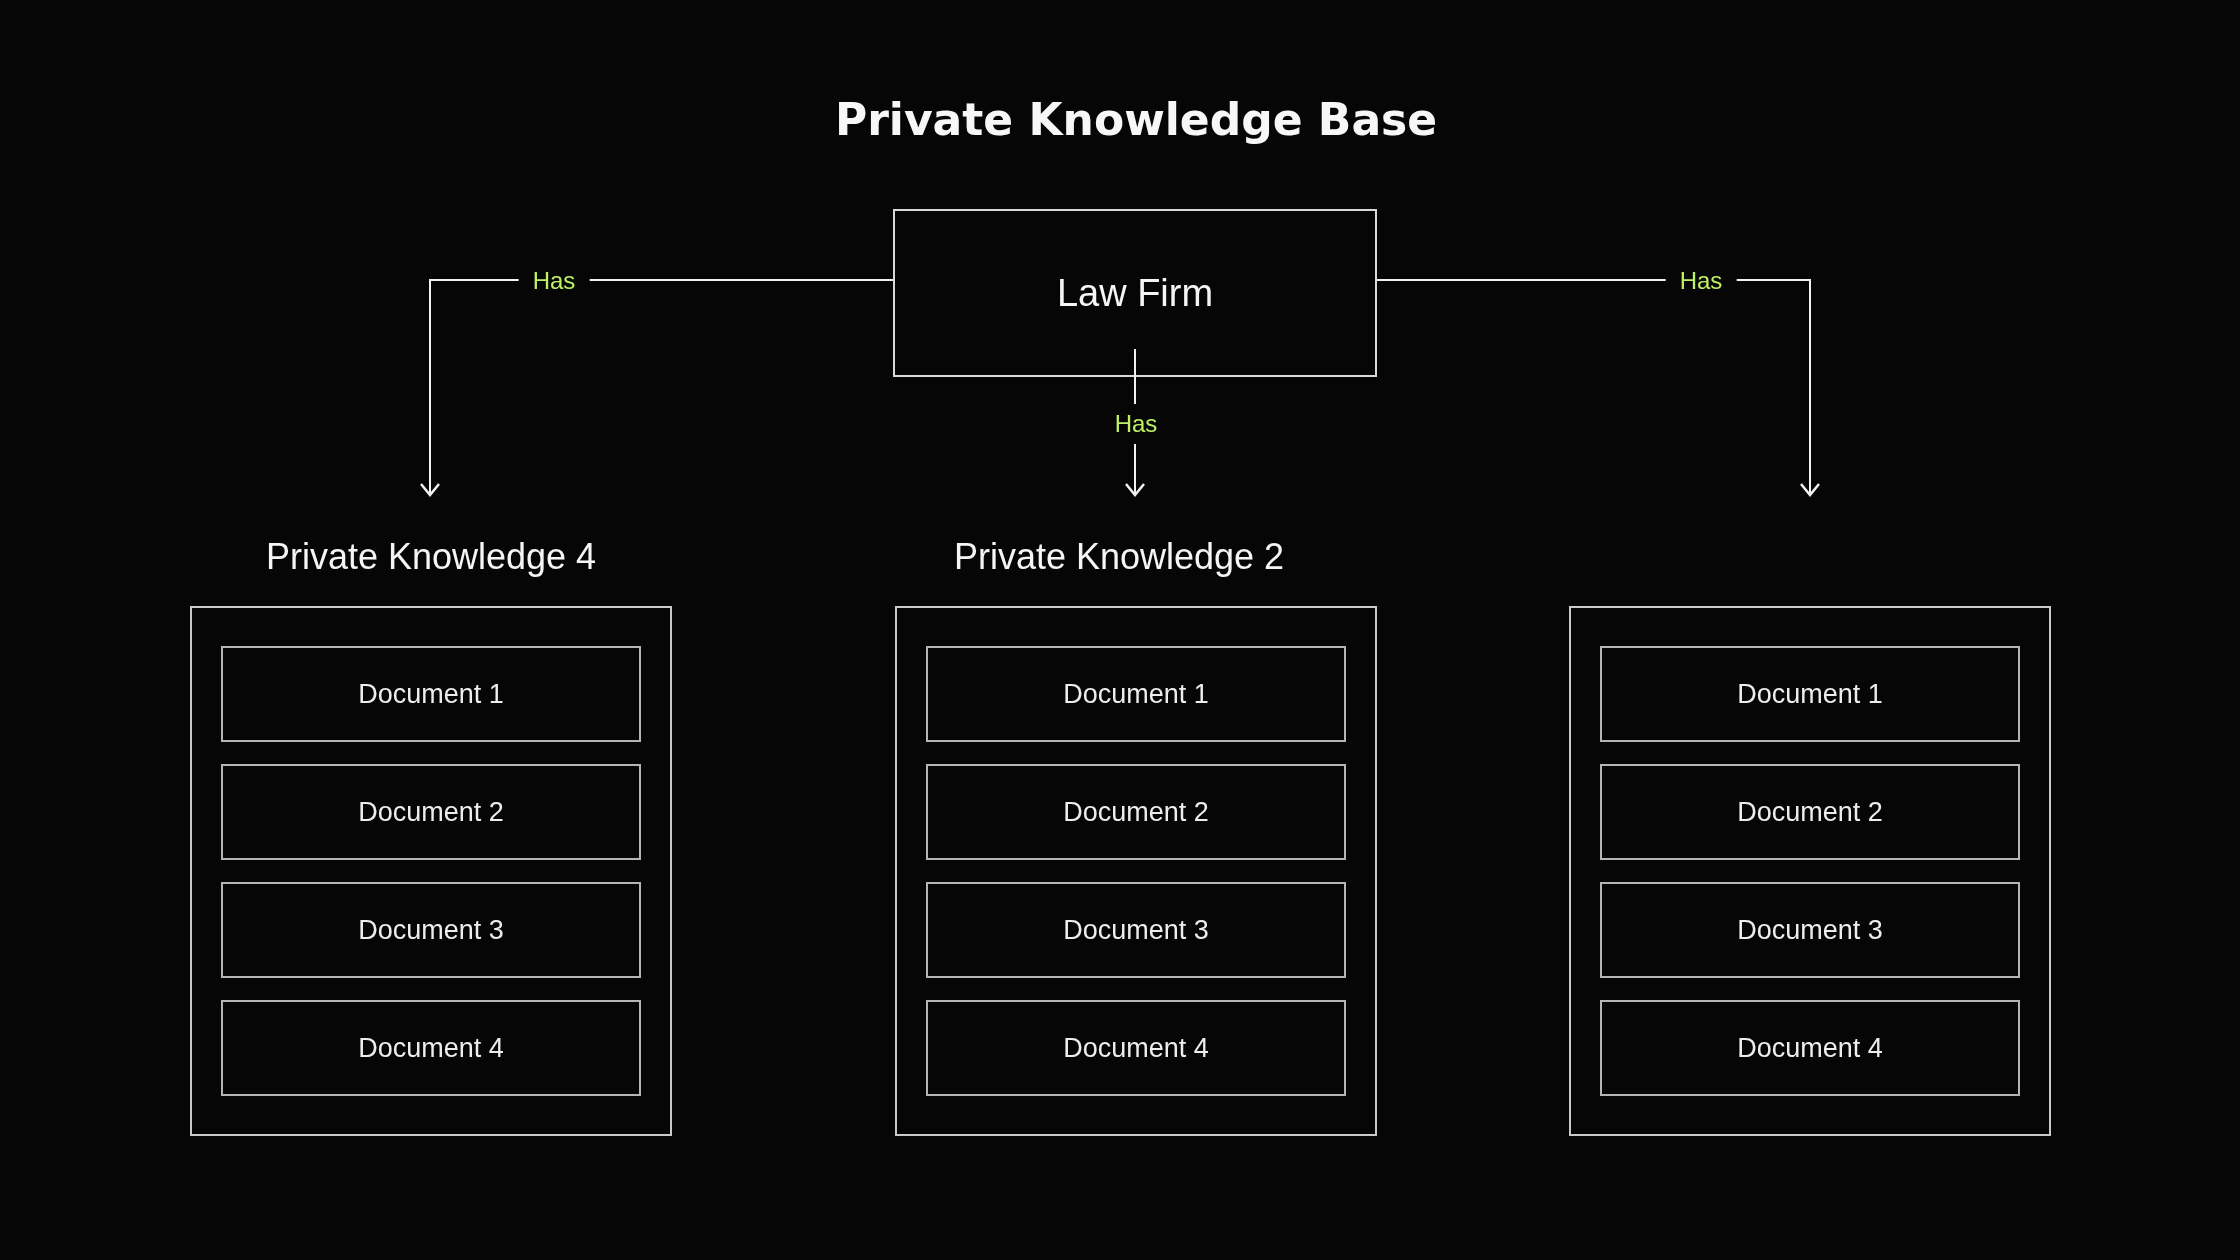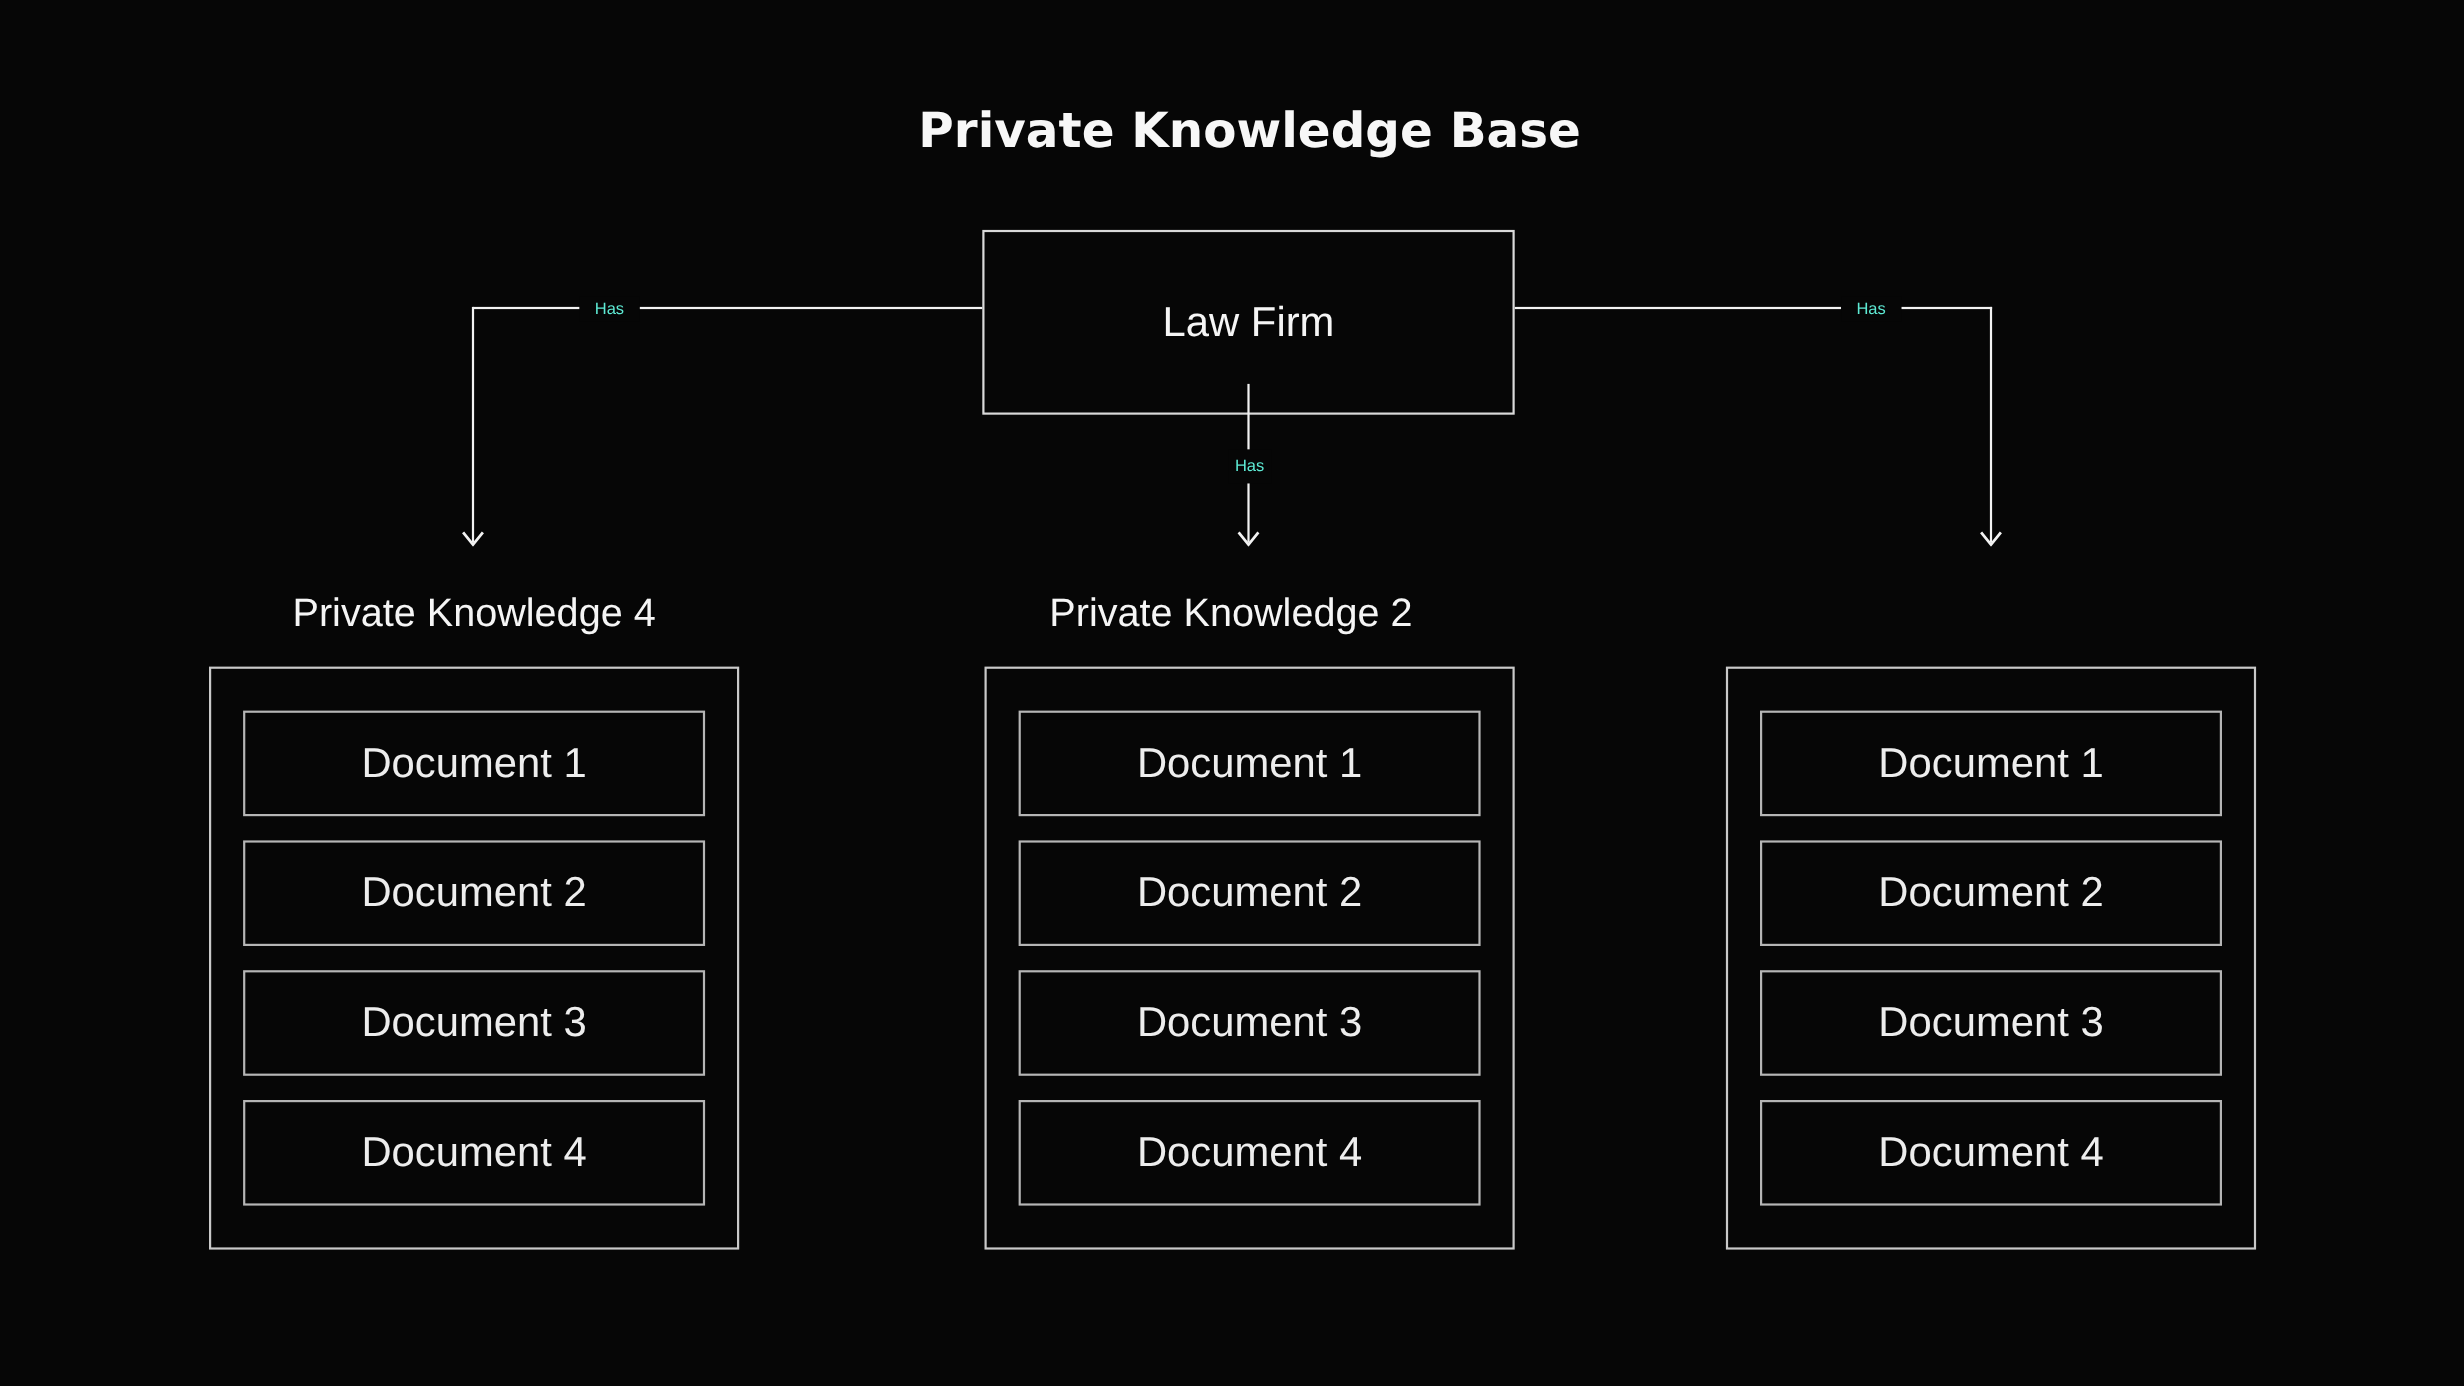--- a/index.html
+++ b/index.html
@@ -33,21 +33,21 @@
   .h-line-right { left:1377px; top:279px; width:434px; height:2px; }
   .v-line-right { left:1809px; top:279px; width:2px;  height:214px; }
 
   .arrowhead { position:absolute; width:22px; height:15px; }
   .arrow-left  { left:419px;  top:482px; }
   .arrow-mid   { left:1124px; top:482px; }
   .arrow-right { left:1799px; top:482px; }
 
   .edge-label {
     position:absolute; transform:translate(-50%,-50%);
-    background:#060606; color:#5eead4; font-size:15px;
+    background:#060606; color:#bef264; font-size:24px;
     white-space:nowrap; line-height:1;
   }
   .has-left  { left:554px;  top:281px; padding:4px 14px; }
   .has-mid   { left:1136px; top:424px; padding:8px 6px;  }
   .has-right { left:1701px; top:281px; padding:4px 14px; }
 
   .group-label {
     position:absolute; top:534px; transform:translateX(-50%);
     font-size:36px; color:#f5f5f5; white-space:nowrap; line-height:46px;
   }
@@ -58,21 +58,21 @@
     border:2px solid #c9c9c9; background:#060606;
     padding:38px 29px;
     display:flex; flex-direction:column; gap:22px;
   }
   .gb-1 { left:190px; } .gb-2 { left:895px; } .gb-3 { left:1569px; }
 
   .doc-node {
     height:96px; flex:0 0 96px;
     border:2px solid #b5b5b5; background:#060606;
     display:flex; align-items:center; justify-content:center;
-    font-size:38px; color:#ededed; white-space:nowrap;
+    font-size:27px; color:#ededed; white-space:nowrap;
   }
 </style>
 </head>
 <body>
 
 <div class="canvas">
 
   <div class="diagram-title">Private Knowledge Base</div>
 
   <div class="node-root">

